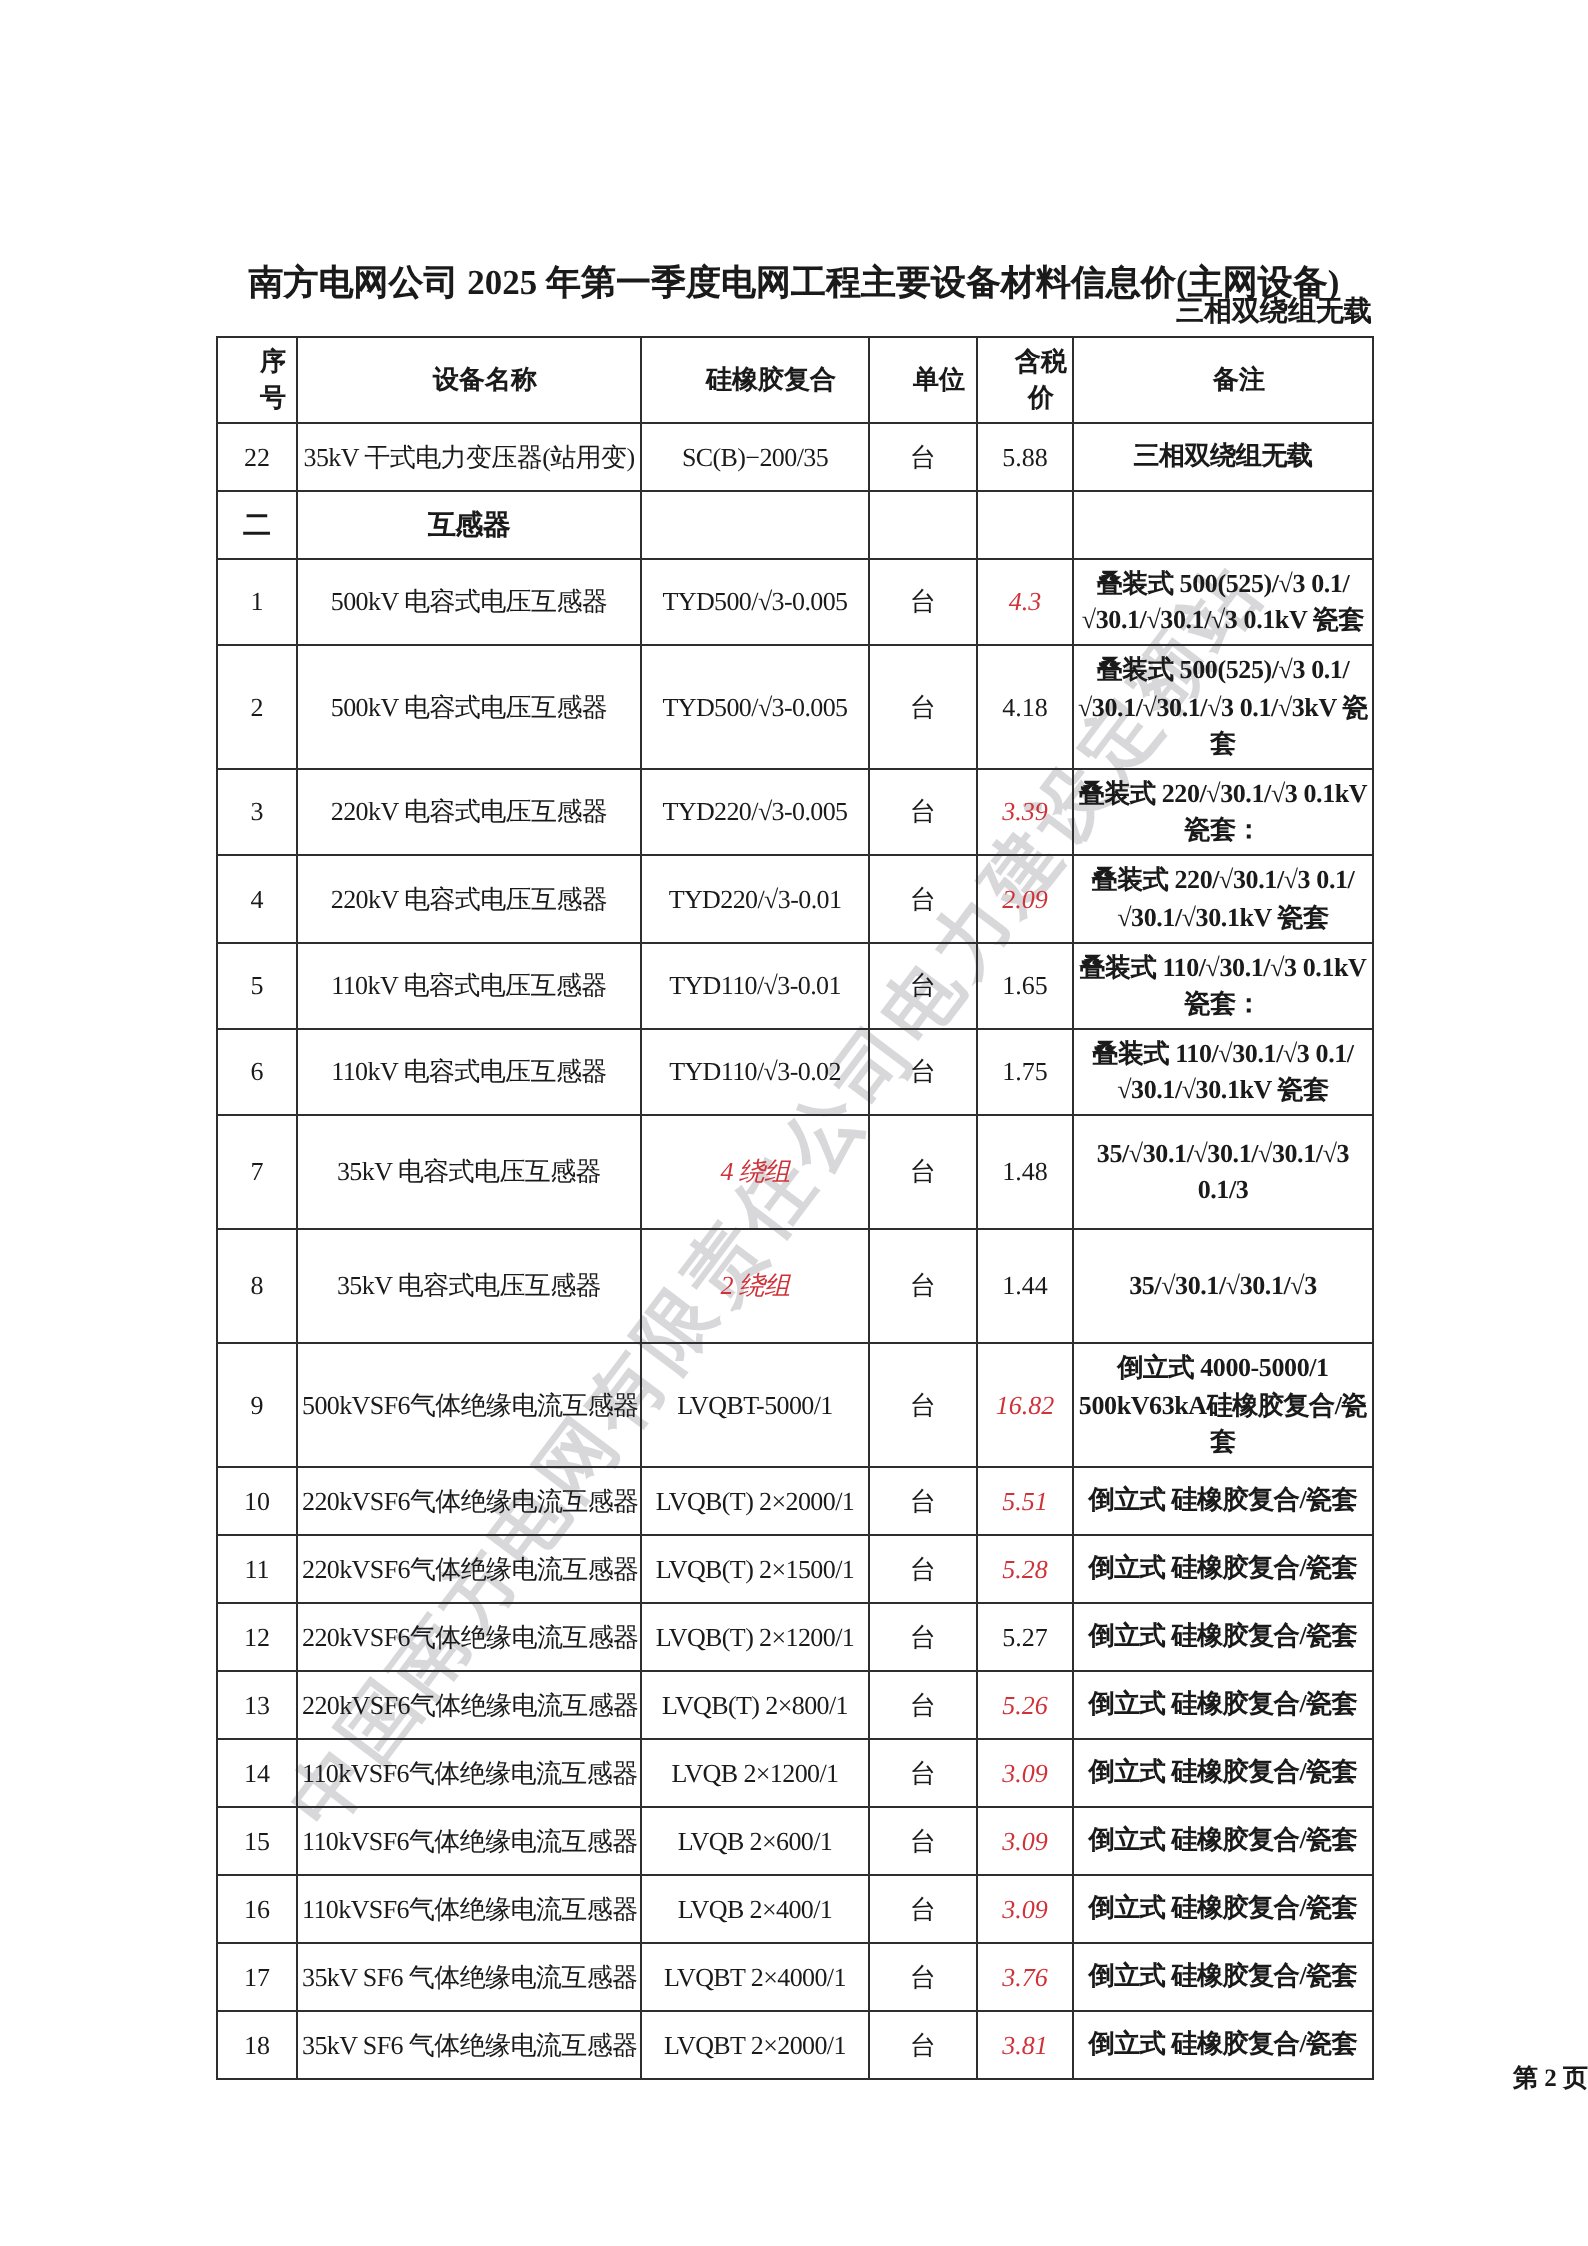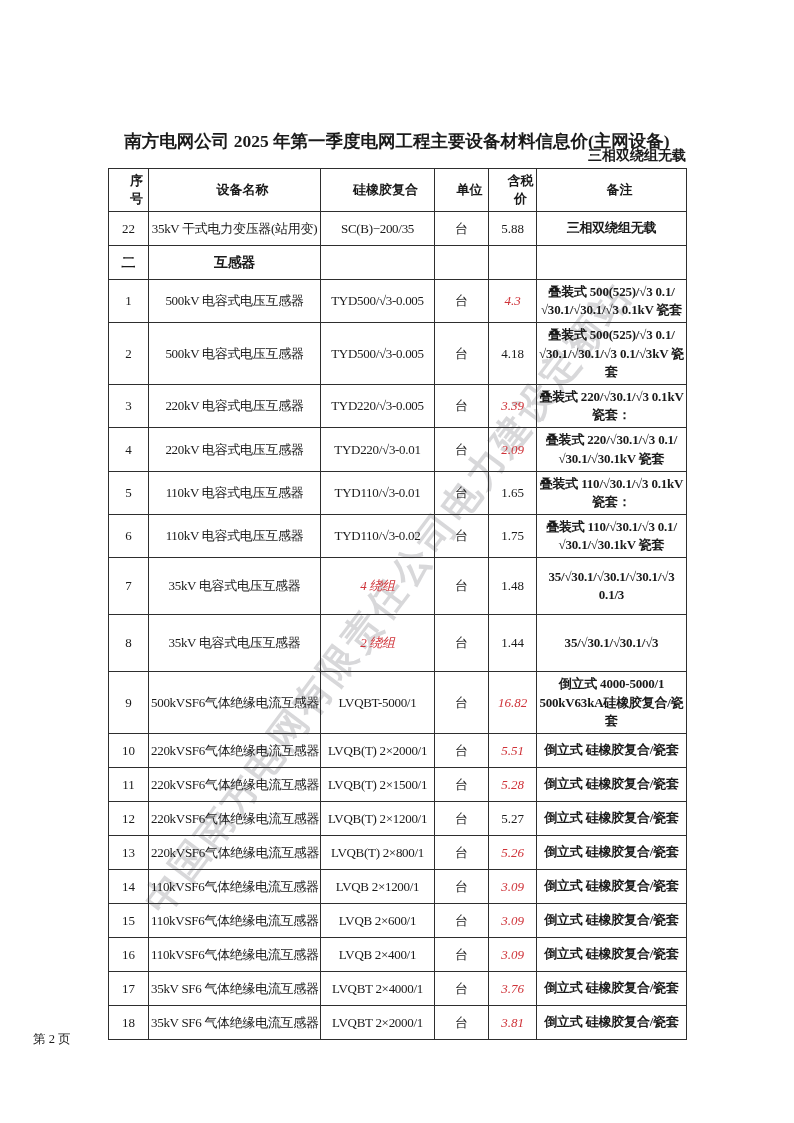--- a/index.html
+++ b/index.html
@@ -33,22 +33,22 @@
   }
   .price th{font-weight:bold;height:21px;font-size:13px;padding-left:18px;}
   .price td{height:27px;}
   .c-name,.c-model{font-size:12.5px;letter-spacing:-0.3px;white-space:nowrap;}
   .c-note{font-size:12.5px;line-height:1.4;padding:3px 3px;letter-spacing:-0.2px;font-weight:bold;}
   .c-price{font-size:13.5px;}
   .red{color:var(--red,#cf3339);font-style:italic;}
   tr.section td{font-weight:bold;height:27px;font-size:14px;}
   tr.tall td{height:50px;}
   .footer{
-    position:absolute;top:1031px;left:0;right:0;text-align:left;
-    font-size:12.5px;font-weight:normal;z-index:2;margin-left:33px;
+    position:absolute;top:1031px;left:0;right:0;text-align:right;
+    font-size:12.5px;font-weight:bold;z-index:2;margin-left:33px;
   }
 </style>
 </head>
 <body>
 
 <div class="page">
   <div class="watermark">中国南方电网有限责任公司电力建设定额站</div>
 
   <h1 class="title">南方电网公司 2025 年第一季度电网工程主要设备材料信息价(主网设备)</h1>
 

